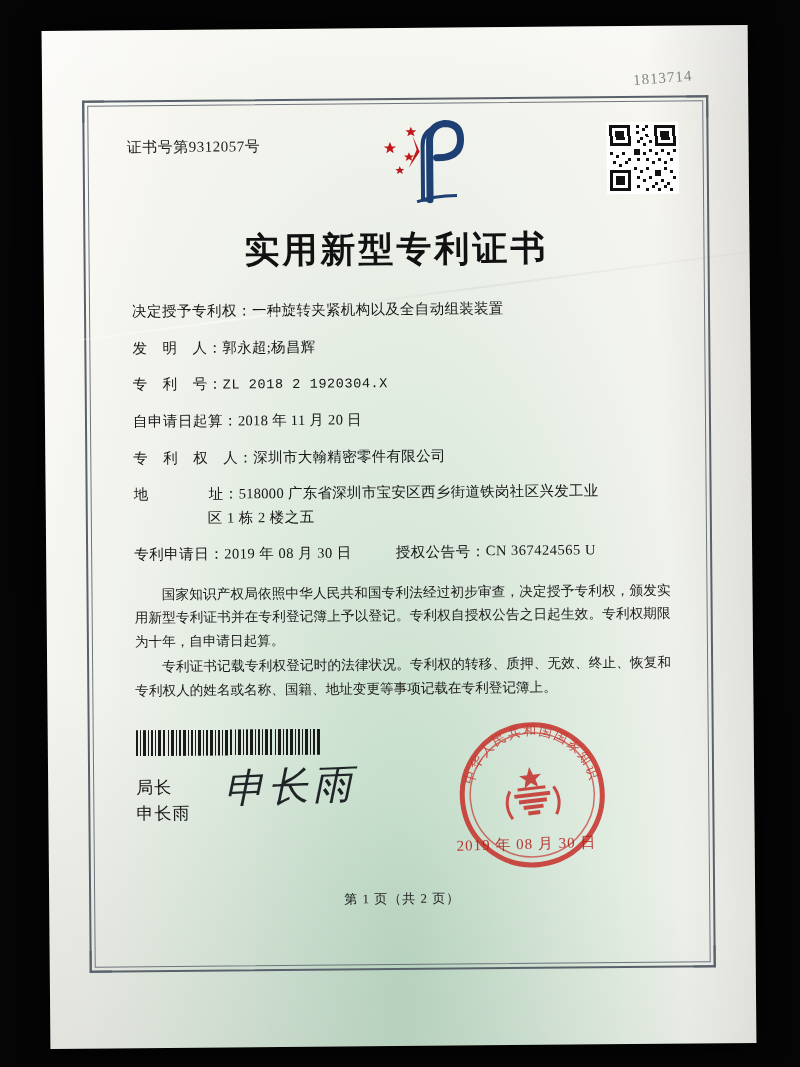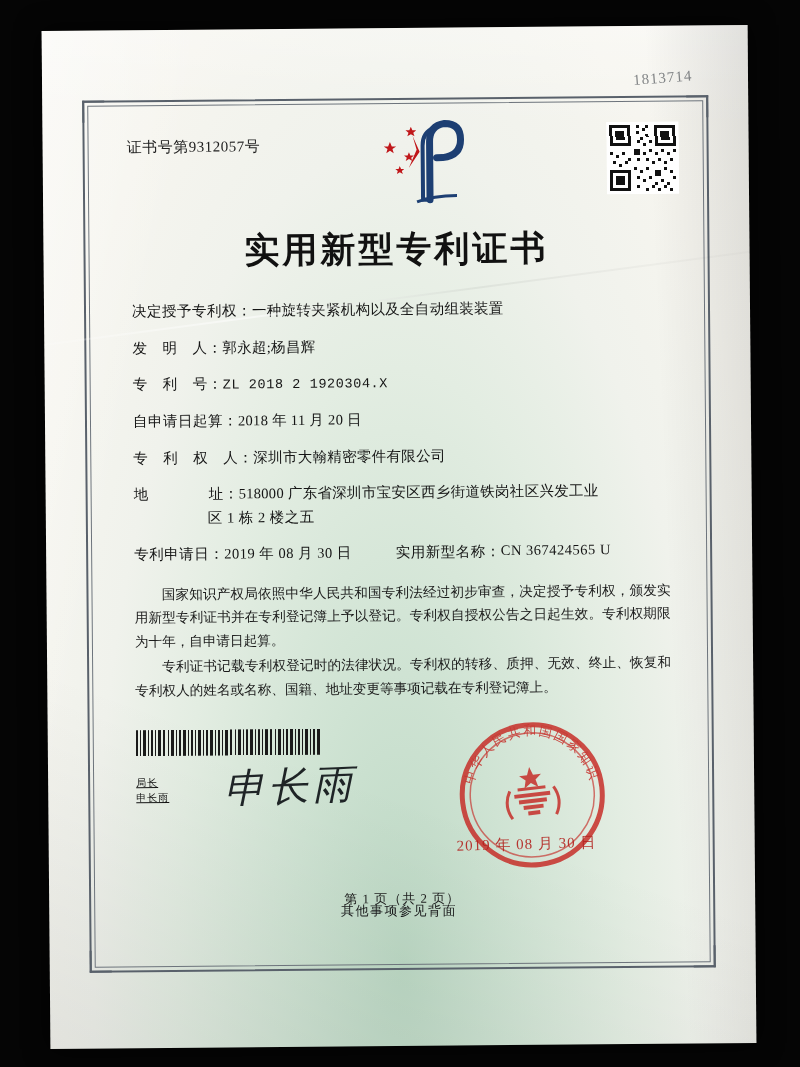--- a/index.html
+++ b/index.html
@@ -174,25 +174,24 @@
   .barcode {
     position: absolute;
     left: 88px; top: 700px;
     width: 185px; height: 26px;
   }
 
   
   .director {
     position: absolute;
     left: 88px; top: 745px;
-    font-size: 10px;
+    font-size: 17px;
     color: #141414;
     line-height: 1.5;
     letter-spacing: 1px;
-    text-decoration: underline;
   }
   .signature {
     position: absolute;
     left: 176px; top: 730px;
     font-size: 40px;
     color: #101418;
     font-family: "DejaVu Serif", serif;
     font-style: italic;
     letter-spacing: 4px;
     transform: rotate(-2deg);
@@ -357,21 +356,21 @@
       </div>
       <div class="field-row">
         <span class="field-label">地　　　　址：</span>
         <span class="field-value">518000  广东省深圳市宝安区西乡街道铁岗社区兴发工业</span>
       </div>
       <div class="field-cont">区 1 栋 2 楼之五</div>
 
       <div class="grant-row">
         <span class="gl">专利申请日：</span>
         <span class="gl">2019 年 08 月 30 日</span>
-        <span class="gr">实用新型名称：</span>
+        <span class="gr">授权公告号：</span>
         <span class="gl">CN 367424565 U</span>
       </div>
     </div>
 
     <div class="body-text">
       <p>国家知识产权局依照中华人民共和国专利法经过初步审查，决定授予专利权，颁发实用新型专利证书并在专利登记簿上予以登记。专利权自授权公告之日起生效。专利权期限为十年，自申请日起算。</p>
       <p>专利证书记载专利权登记时的法律状况。专利权的转移、质押、无效、终止、恢复和专利权人的姓名或名称、国籍、地址变更等事项记载在专利登记簿上。</p>
     </div>
 
     <div class="barcode">
@@ -458,14 +457,13 @@
           <textPath href="#sealArcTop" startOffset="9%">中华人民共和国国家知识产权局</textPath>
         </text>
       </svg>
     </div>
 
     <div class="seal-date">2019 年 08 月 30 日</div>
 
     <div class="page-no">第 1 页（共 2 页）</div>
   </div>
 
-  <div class="backside-note" style="position:absolute;left:46px;width:706px;">其他事项参见背面</div>
 </div>
 
 </body></html>

